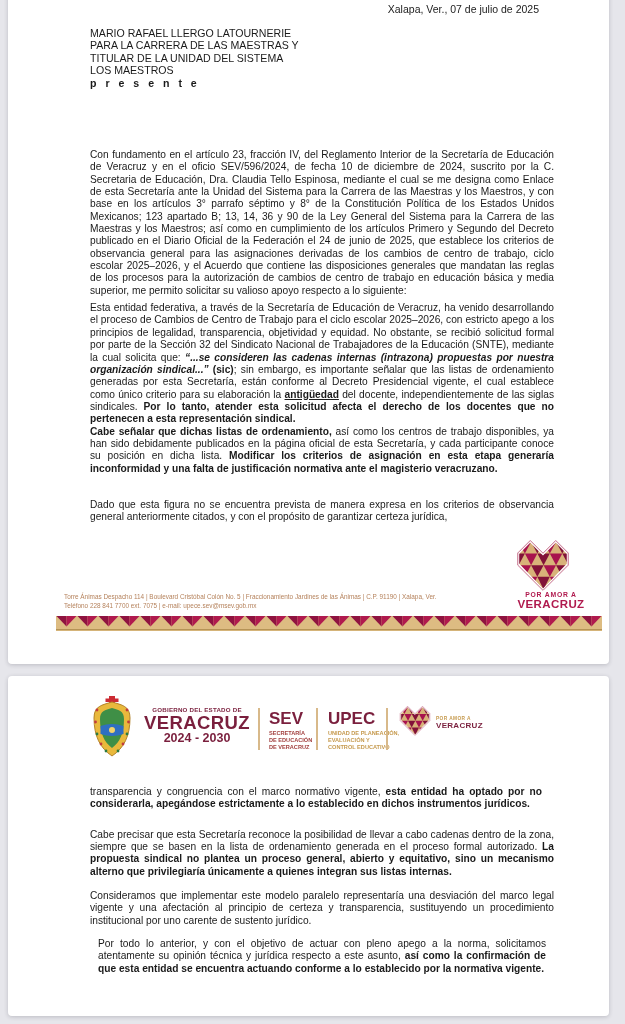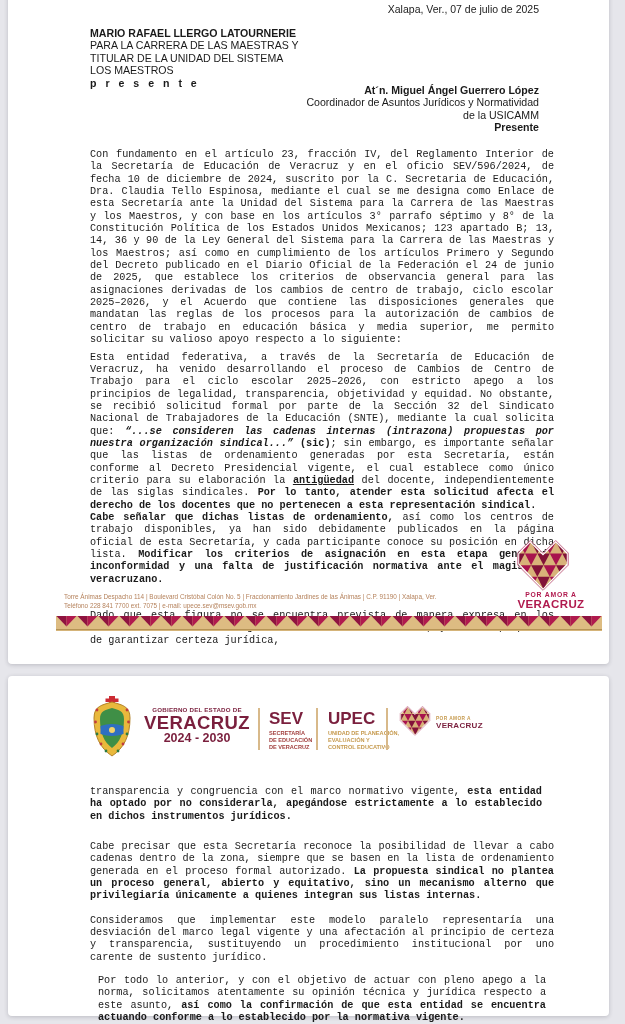--- a/index.html
+++ b/index.html
@@ -16,25 +16,25 @@
     border-radius:4px;box-shadow:0 1px 4px rgba(40,40,60,.22);
   }
   .page1{top:-8px;height:672px;}
   .page2{top:676px;height:340px;}
   .b{font-weight:700;}
   .i{font-style:italic;}
   .u{text-decoration:underline;}
   
   .date{position:absolute;top:11px;right:70px;font-size:10.5px;color:#222;}
   .recipient{position:absolute;top:35px;left:82px;font-size:10.6px;line-height:12.4px;}
-  .recipient .name{font-weight:700;}
+  .recipient .name{font-weight:400;}
   .recipient .presente{font-weight:700;letter-spacing:3px;}
   .attention{position:absolute;top:92px;right:70px;text-align:right;font-size:10.6px;line-height:12.4px;}
   .attention .attn,.attention .pres{font-weight:700;}
-  .body-text{position:absolute;left:82px;width:464px;font-size:10.2px;line-height:12.35px;text-align:justify;font-family:Liberation Mono, monospace;}
+  .body-text{position:absolute;left:82px;width:464px;font-size:10.2px;line-height:12.35px;text-align:justify;}
   .body1{top:157px;}
   .body1 p.p0{margin:0 0 5px 0;}
   .body1 p.p1{margin:0;}
   .body1 p.p2{margin:0;}
   .body1 p.p3{margin:24px 0 0 0;}
   .heart-lg{position:absolute;top:545px;left:506px;width:58px;height:54px;}
   .slogan1{position:absolute;top:599px;left:493px;width:100px;text-align:center;color:#b01a4e;}
   .slogan1 .s-top{font-size:6.8px;font-weight:700;letter-spacing:.8px;}
   .slogan1 .s-bottom{font-size:11.5px;font-weight:800;letter-spacing:.4px;}
   .footer-text{position:absolute;top:600px;left:56px;width:410px;font-size:6.4px;line-height:9px;color:#b5825c;}
@@ -113,26 +113,20 @@
     <div class="date">Xalapa, Ver., 07 de julio de 2025</div>
 
     <div class="recipient">
       <div class="name">MARIO RAFAEL LLERGO LATOURNERIE</div>
       <div>PARA LA CARRERA DE LAS MAESTRAS Y</div>
       <div>TITULAR DE LA UNIDAD DEL SISTEMA</div>
       <div>LOS MAESTROS</div>
       <div class="presente">p r e s e n t e</div>
     </div>
 
-    <div class="attention">
-      <div class="attn">At´n. Miguel Ángel Guerrero López</div>
-      <div>Coordinador de Asuntos Jurídicos y Normatividad</div>
-      <div>de la USICAMM</div>
-      <div class="pres">Presente</div>
-    </div>
 
     <div class="body-text body1">
       <p class="p0"><span>Con fundamento en el artículo 23, fracción IV, del Reglamento Interior de la Secretaría de Educación de Veracruz y en el oficio SEV/596/2024, de fecha 10 de diciembre de 2024, suscrito por la C. Secretaria de Educación, Dra. Claudia Tello Espinosa, mediante el cual se me designa como Enlace de esta Secretaría ante la Unidad del Sistema para la Carrera de las Maestras y los Maestros, y con base en los artículos 3° parrafo séptimo y 8° de la Constitución Política de los Estados Unidos Mexicanos; 123 apartado B; 13, 14, 36 y 90 de la Ley General del Sistema para la Carrera de las Maestras y los Maestros; así como en cumplimiento de los artículos Primero y Segundo del Decreto publicado en el Diario Oficial de la Federación el 24 de junio de 2025, que establece los criterios de observancia general para las asignaciones derivadas de los cambios de centro de trabajo, ciclo escolar 2025–2026, y el Acuerdo que contiene las disposiciones generales que mandatan las reglas de los procesos para la autorización de cambios de centro de trabajo en educación básica y media superior, me permito solicitar su valioso apoyo respecto a lo siguiente:</span></p>
       <p class="p1"><span>Esta entidad federativa, a través de la Secretaría de Educación de Veracruz, ha venido desarrollando el proceso de Cambios de Centro de Trabajo para el ciclo escolar 2025–2026, con estricto apego a los principios de legalidad, transparencia, objetividad y equidad. No obstante, se recibió solicitud formal por parte de la Sección 32 del Sindicato Nacional de Trabajadores de la Educación (SNTE), mediante la cual solicita que: </span><span class="b i">“...se consideren las cadenas internas (intrazona) propuestas por nuestra organización sindical...”</span><span class="b"> (sic)</span><span>; sin embargo, es importante señalar que las listas de ordenamiento generadas por esta Secretaría, están conforme al Decreto Presidencial vigente, el cual establece como único criterio para su elaboración la </span><span class="b u">antigüedad</span><span> del docente, independientemente de las siglas sindicales. </span><span class="b">Por lo tanto, atender esta solicitud afecta el derecho de los docentes que no pertenecen a esta representación sindical.</span></p>
       <p class="p2"><span class="b">Cabe señalar que dichas listas de ordenamiento,</span><span> así como los centros de trabajo disponibles, ya han sido debidamente publicados en la página oficial de esta Secretaría, y cada participante conoce su posición en dicha lista. </span><span class="b">Modificar los criterios de asignación en esta etapa generaría inconformidad y una falta de justificación normativa ante el magisterio veracruzano.</span></p>
       <p class="p3"><span>Dado que esta figura no se encuentra prevista de manera expresa en los criterios de observancia general anteriormente citados, y con el propósito de garantizar certeza jurídica,</span></p>
     </div>
 
     <svg class="heart-lg" viewBox="0 0 100 92">
       <use href="#mosaic-heart"></use>

